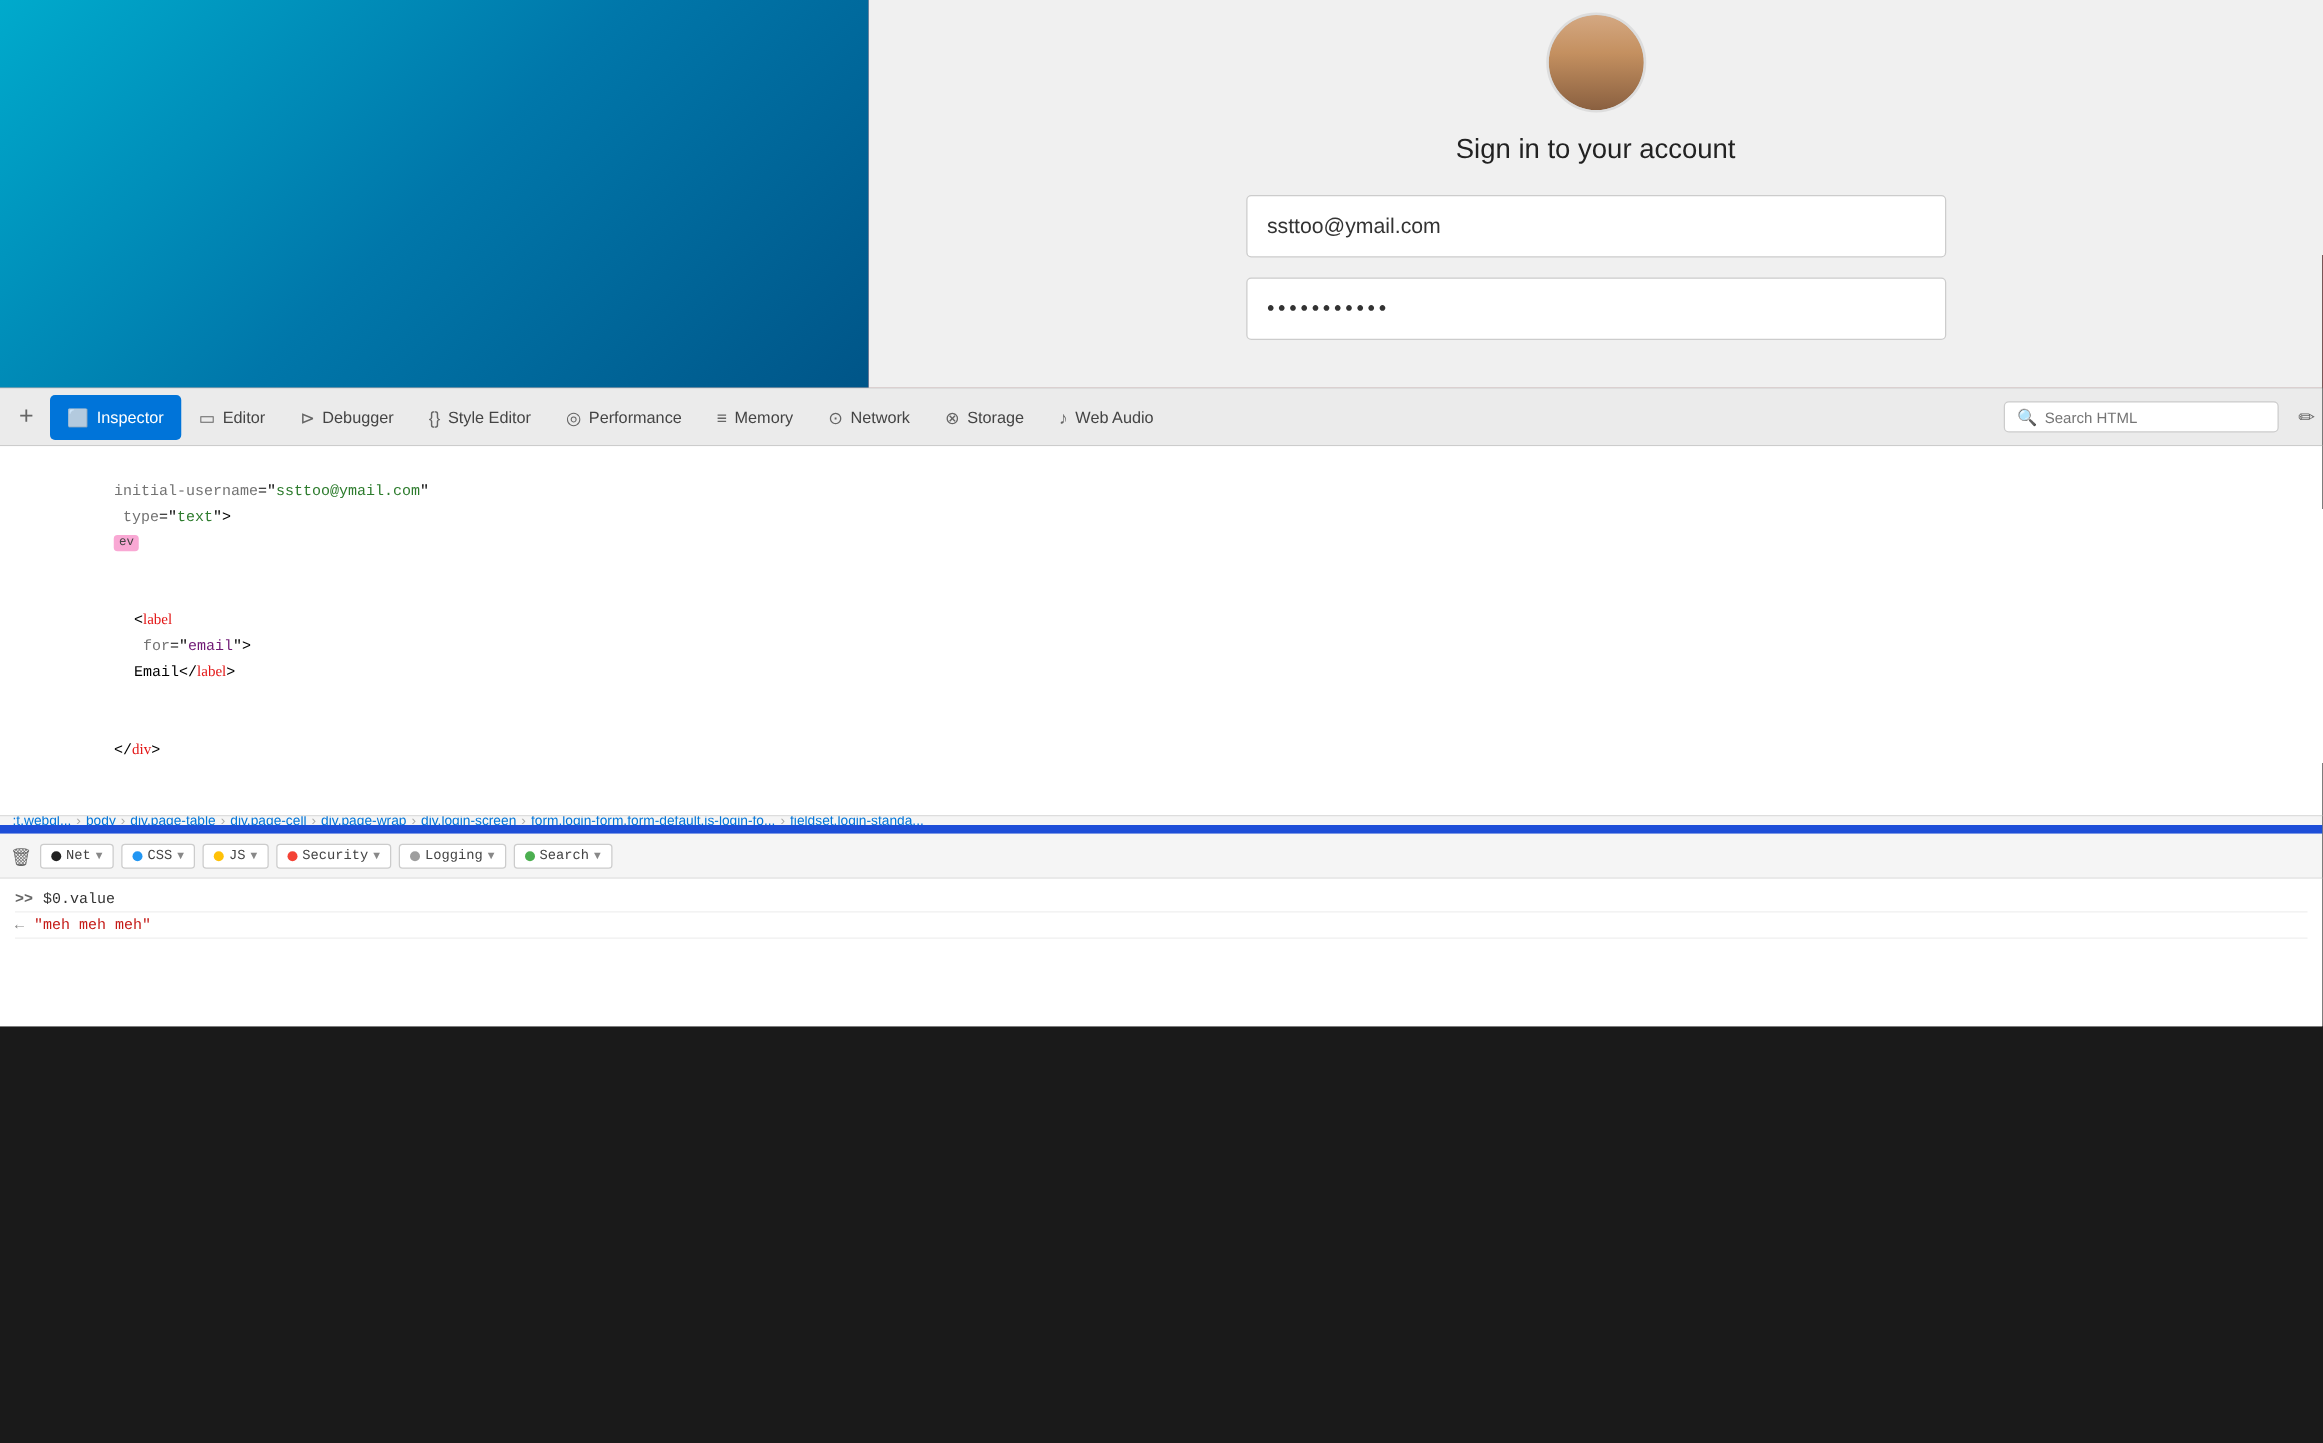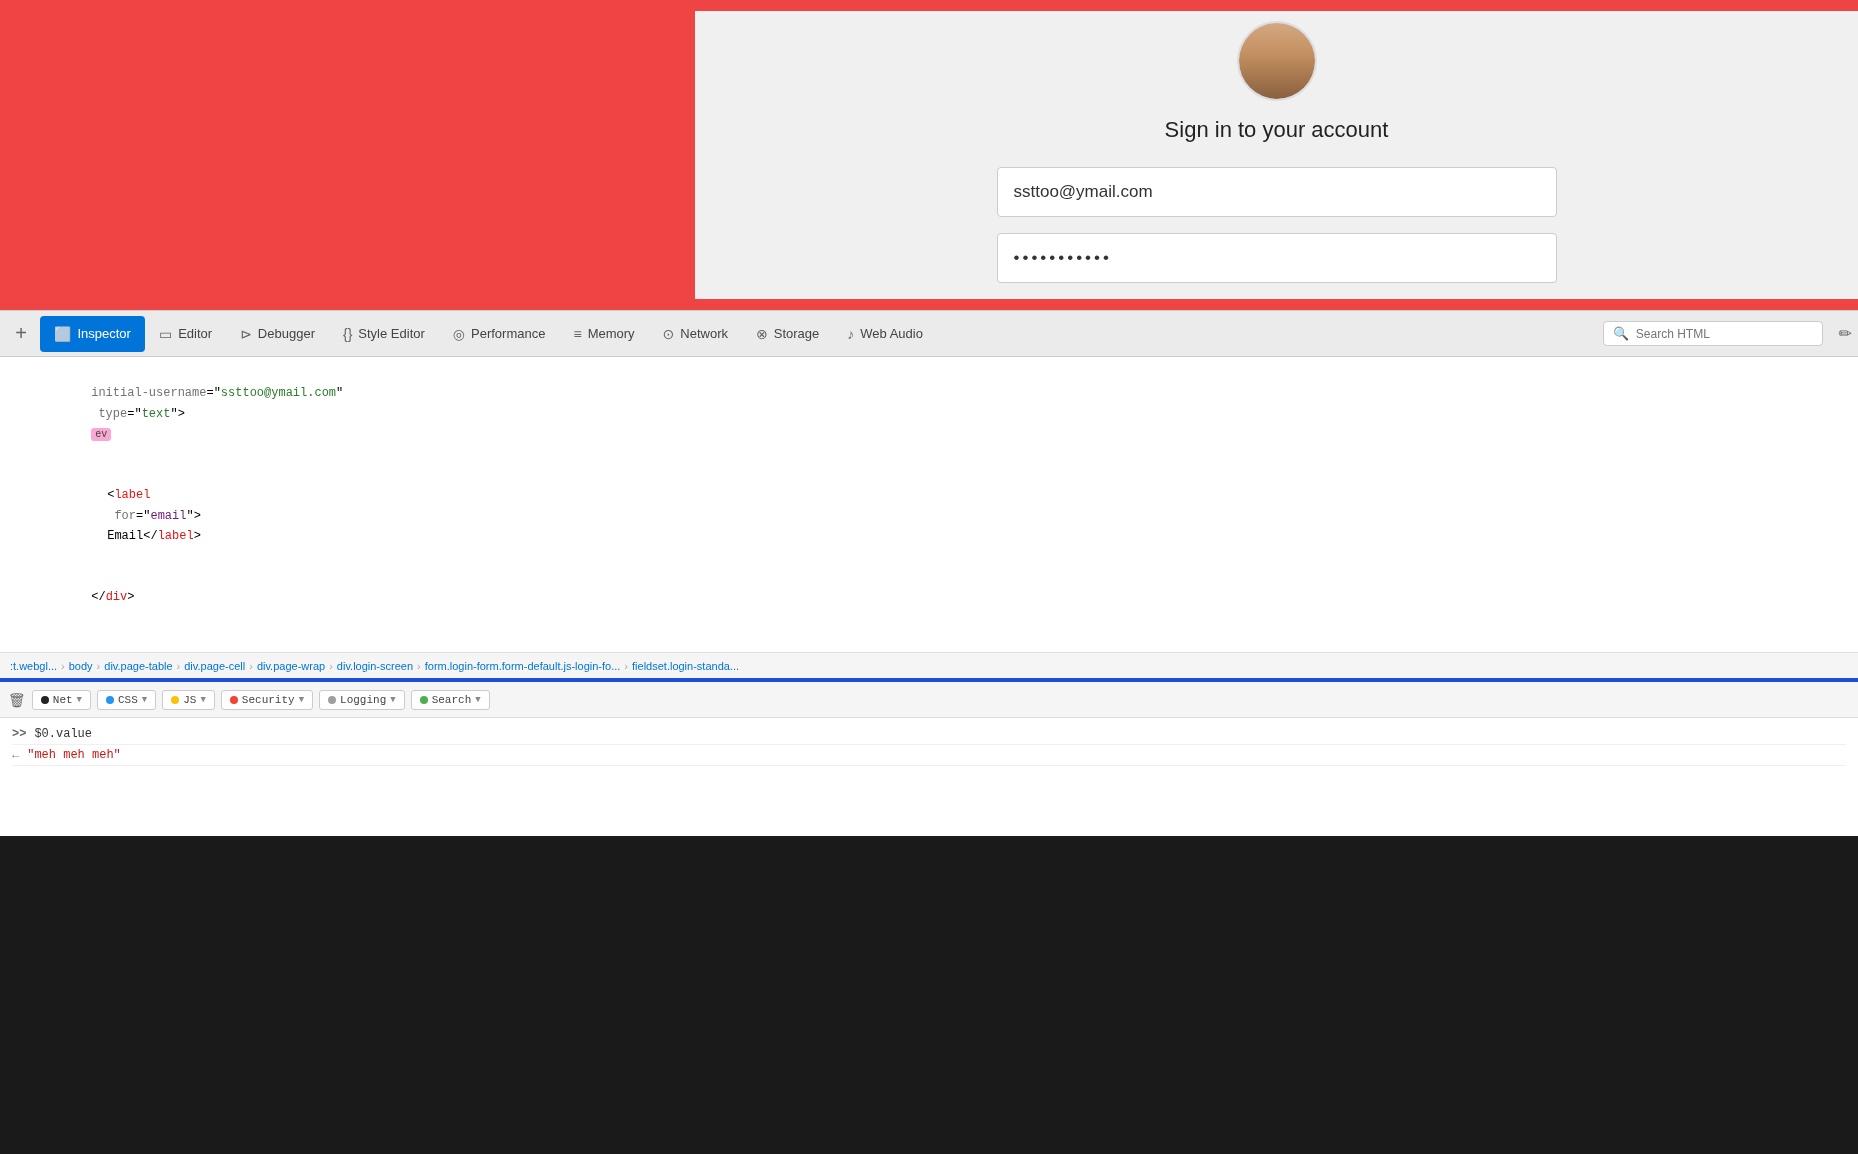--- a/index.html
+++ b/index.html
@@ -3,21 +3,20 @@
   <meta charset="utf-8">
   <style>
     * { margin: 0; padding: 0; box-sizing: border-box; }
     body { font-family: -apple-system, BlinkMacSystemFont, 'Segoe UI', sans-serif; background: #1a1a1a; width: 1858px; height: 1154px; overflow: hidden; }
 
     
     .browser-content {
       display: flex;
       height: 310px;
       background: #ef4444;
-      align-items: center;
     }
     .browser-left {
       width: 695px;
       background: linear-gradient(135deg, #00aacc 0%, #0077aa 50%, #005588 100%);
     }
     .browser-right {
       flex: 1;
       background: #f0f0f0;
       display: flex;
       flex-direction: column;
@@ -141,40 +140,40 @@
       font-size: 12px;
       line-height: 1.7;
       padding: 6px 0;
       height: 295px;
       overflow: hidden;
     }
     .html-line {
       padding: 0 12px;
       white-space: pre;
     }
-    .tag-name { color: #e31515; }
+    .tag-name { color: #e31515; font-family: Liberation Serif, serif; }
     .attr-name { color: #737373; }
     .attr-value { color: #701a75; }
     .attr-str { color: #2c7b2c; }
     .ev-badge {
       background: #f9a8d4;
       color: #444;
       font-size: 10px;
       padding: 1px 4px;
       border-radius: 3px;
       vertical-align: middle;
     }
     .triangle-open { color: #888; }
 
     
     .breadcrumb-bar {
       background: #f5f5f5;
       border-top: 1px solid #ddd;
-      border-bottom: 4px solid #1d4ed8;
-      height: 30px;
+      border-bottom: 7px solid #1d4ed8;
+      height: 15px;
       display: flex;
       align-items: center;
       padding: 0 10px;
       font-size: 11px;
       color: #555;
       overflow: hidden;
       white-space: nowrap;
     }
     .breadcrumb-item {
       color: #0074d9;

